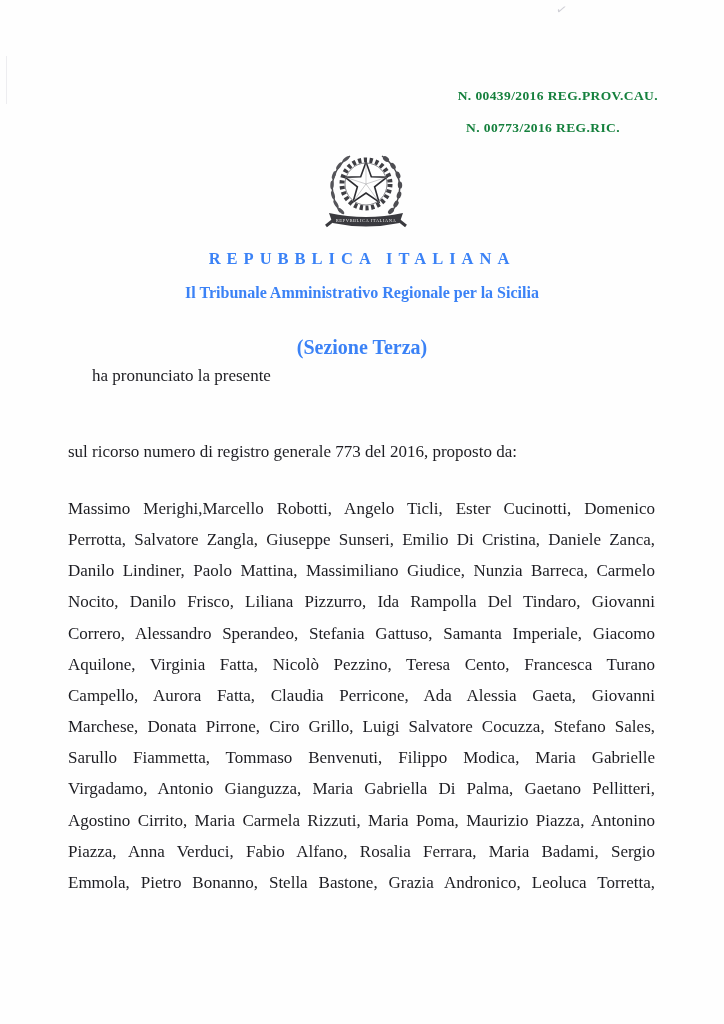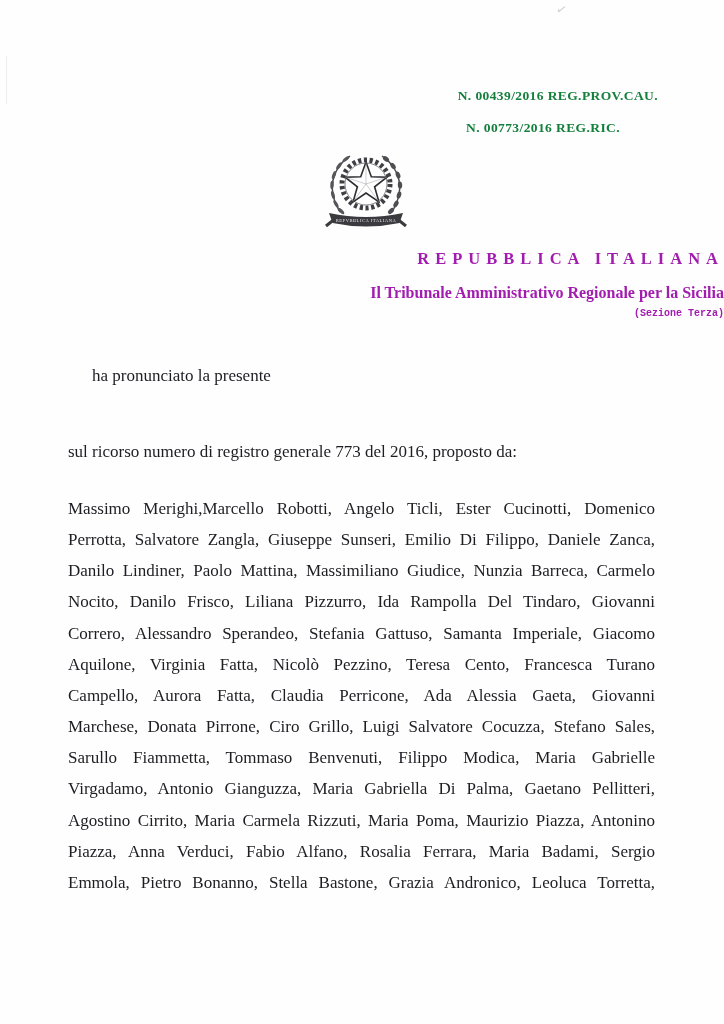--- a/index.html
+++ b/index.html
@@ -31,25 +31,25 @@
     letter-spacing:0.4px; color:#15803d;
     line-height:16px;
   }
   .reg-line2 { margin-top:16px; padding-right:38px; }
   
   .emblem { position:absolute; top:142px; left:316px; width:100px; height:88px; }
   .emblem svg { width:100%; height:100%; }
   
   .center-line {
     position:absolute; left:0; width:100%;
-    text-align:right; font-weight:bold; color:#a21caf;
+    text-align:center; font-weight:bold; color:#3b82f6;
   }
   .h-republic { top:249px; font-size:16.5px; letter-spacing:6px; }
   .h-court    { top:284px; font-size:16px; }
-  .h-section  { top:308px; font-size:10px;font-family:Liberation Mono, monospace; }
+  .h-section  { top:336px; font-size:20px; }
   .h-order    { top:401px; font-size:16.5px; letter-spacing:1.5px; }
   
   .p-pronounce {
     position:absolute; top:366px; left:92px;
     font-size:17px; color:#1d1d22;
   }
   .p-case {
     position:absolute; top:442px; left:68px;
     font-size:17px; color:#1d1d22;
   }
@@ -132,21 +132,21 @@
 
   <div class="center-line h-republic">REPUBBLICA ITALIANA</div>
   <div class="center-line h-court">Il Tribunale Amministrativo Regionale per la Sicilia</div>
   <div class="center-line h-section">(Sezione Terza)</div>
 
   <div class="p-pronounce">ha pronunciato la presente</div>
   <div class="p-case">sul ricorso numero di registro generale 773 del 2016, proposto da:</div>
 
   <div class="petitioners">
       <div class="pline">Massimo Merighi,Marcello Robotti, Angelo Ticli, Ester Cucinotti, Domenico</div>
-      <div class="pline">Perrotta, Salvatore Zangla, Giuseppe Sunseri, Emilio Di Filippo, Daniele Zanca,</div>
+      <div class="pline">Perrotta, Salvatore Zangla, Giuseppe Sunseri, Emilio Di Cristina, Daniele Zanca,</div>
       <div class="pline">Danilo Lindiner, Paolo Mattina, Massimiliano Giudice, Nunzia Barreca, Carmelo</div>
       <div class="pline">Nocito, Danilo Frisco, Liliana Pizzurro, Ida Rampolla Del Tindaro, Giovanni</div>
       <div class="pline">Correro, Alessandro Sperandeo, Stefania Gattuso, Samanta Imperiale, Giacomo</div>
       <div class="pline">Aquilone, Virginia Fatta, Nicolò Pezzino, Teresa Cento, Francesca Turano</div>
       <div class="pline">Campello, Aurora Fatta, Claudia Perricone, Ada Alessia Gaeta, Giovanni</div>
       <div class="pline">Marchese, Donata Pirrone, Ciro Grillo, Luigi Salvatore Cocuzza, Stefano Sales,</div>
       <div class="pline">Sarullo Fiammetta, Tommaso Benvenuti, Filippo Modica, Maria Gabrielle</div>
       <div class="pline">Virgadamo, Antonio Gianguzza, Maria Gabriella Di Palma, Gaetano Pellitteri,</div>
       <div class="pline">Agostino Cirrito, Maria Carmela Rizzuti, Maria Poma, Maurizio Piazza, Antonino</div>
       <div class="pline">Piazza, Anna Verduci, Fabio Alfano, Rosalia Ferrara, Maria Badami, Sergio</div>

